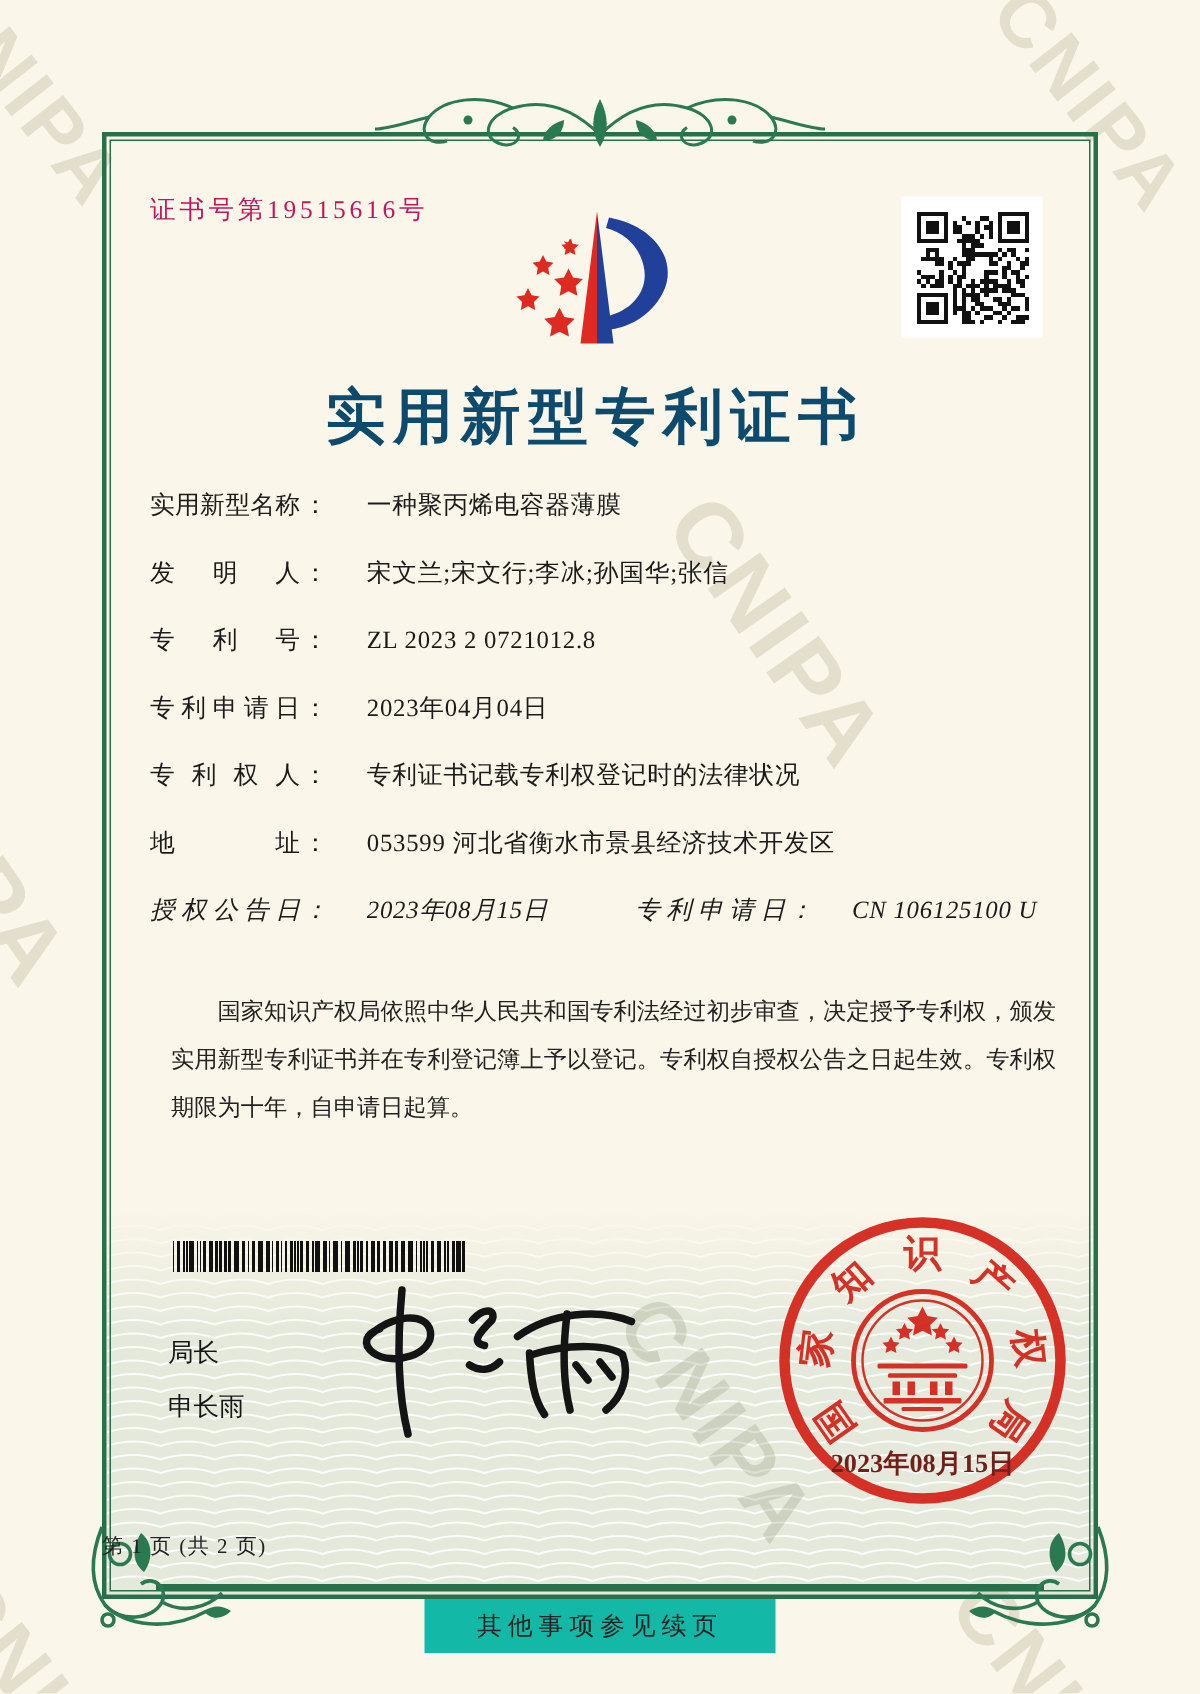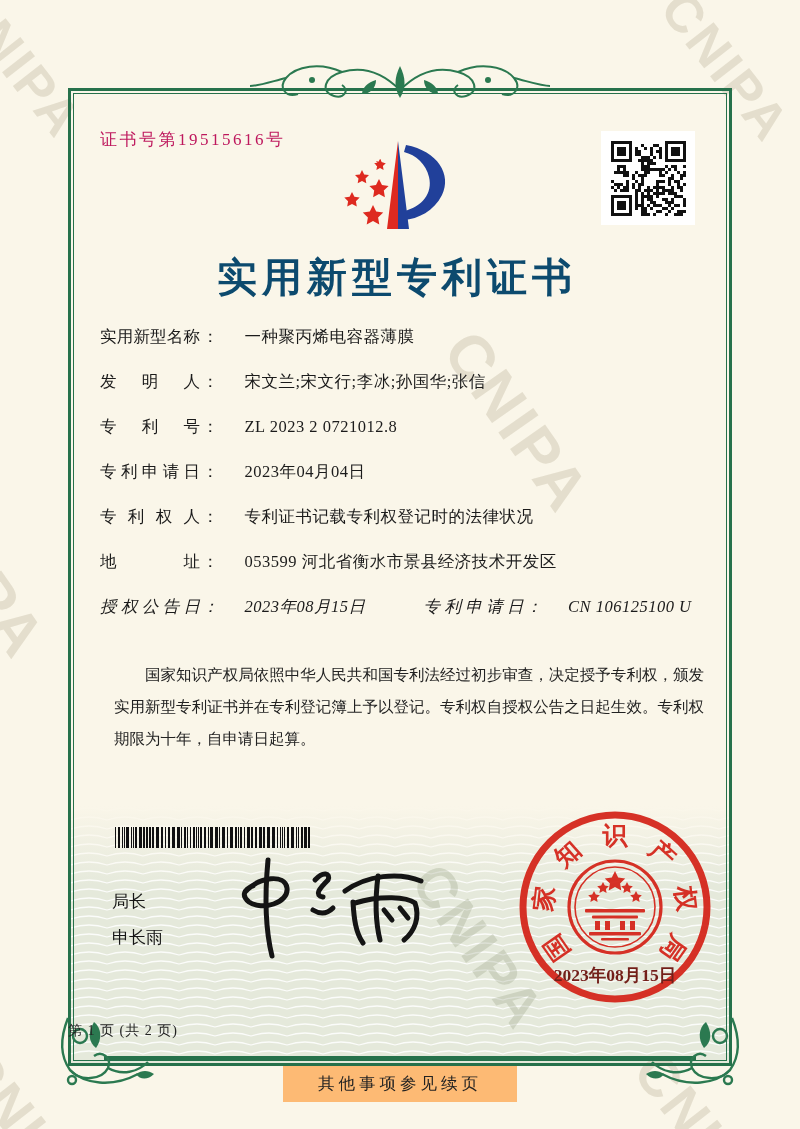--- a/index.html
+++ b/index.html
@@ -50,21 +50,21 @@
   #barcode{left:115px;top:827px;}
 
   #sig-titles{left:112px;top:884px;font-family:Liberation Sans, sans-serif;
               font-size:17px;color:#161616;line-height:36px;}
   #signature{left:215px;top:850px;}
 
   #seal{left:516px;top:808px;}
 
   #page-info{left:68px;top:1022px;width:658px;text-align:left;font-size:14px;color:#222;letter-spacing:1px;}
 
-  #cont-note{left:283px;top:1066px;width:234px;height:36px;background:#fdba74;z-index:6;
+  #cont-note{left:283px;top:1066px;width:234px;height:36px;background:#14b8a6;z-index:6;
              display:flex;align-items:center;justify-content:center;font-size:16.5px;
              letter-spacing:4px;color:#222;}
 </style>
 </head>
 <body>
 
 <div id="page">
 
   <svg id="waves" width="658" height="257">
       <rect width="658" height="257" fill="#e5e9db"></rect>

